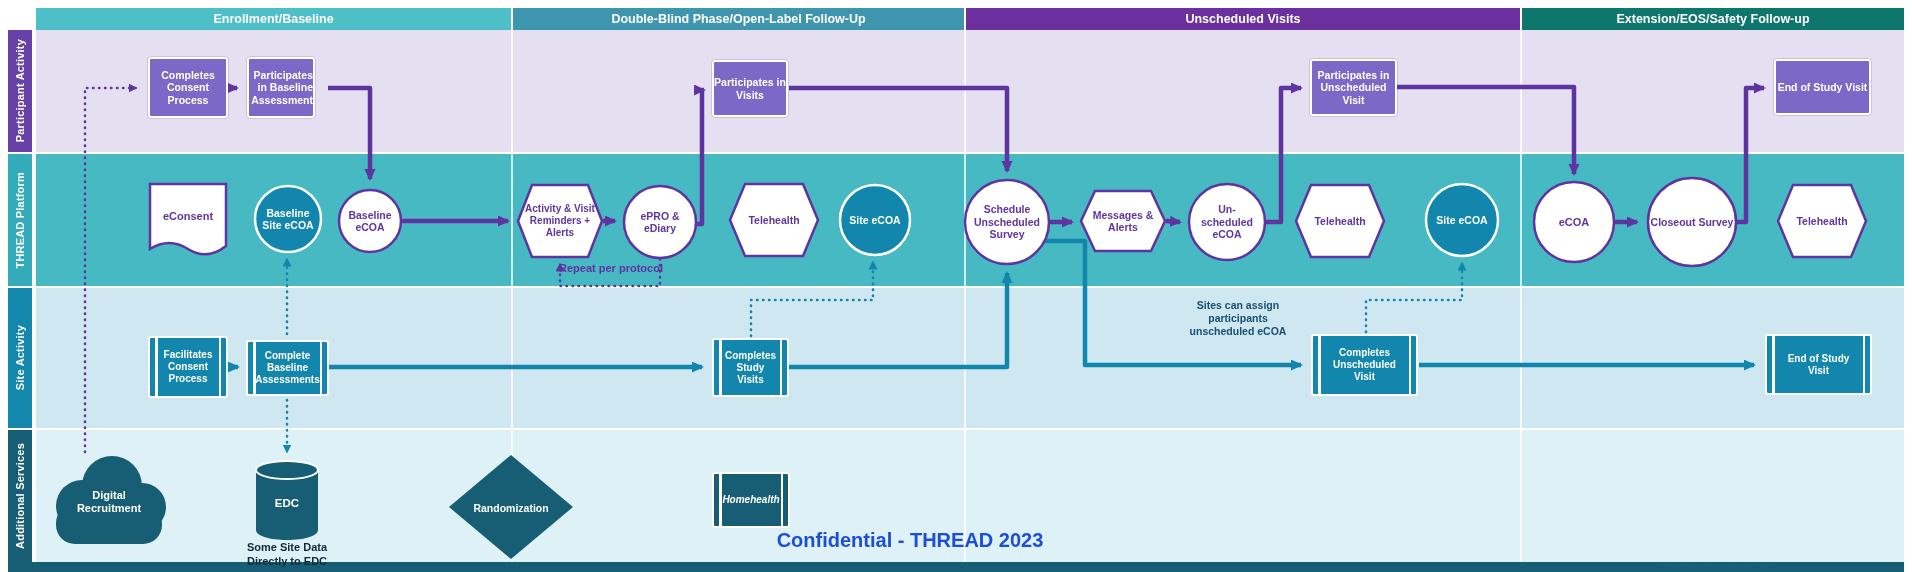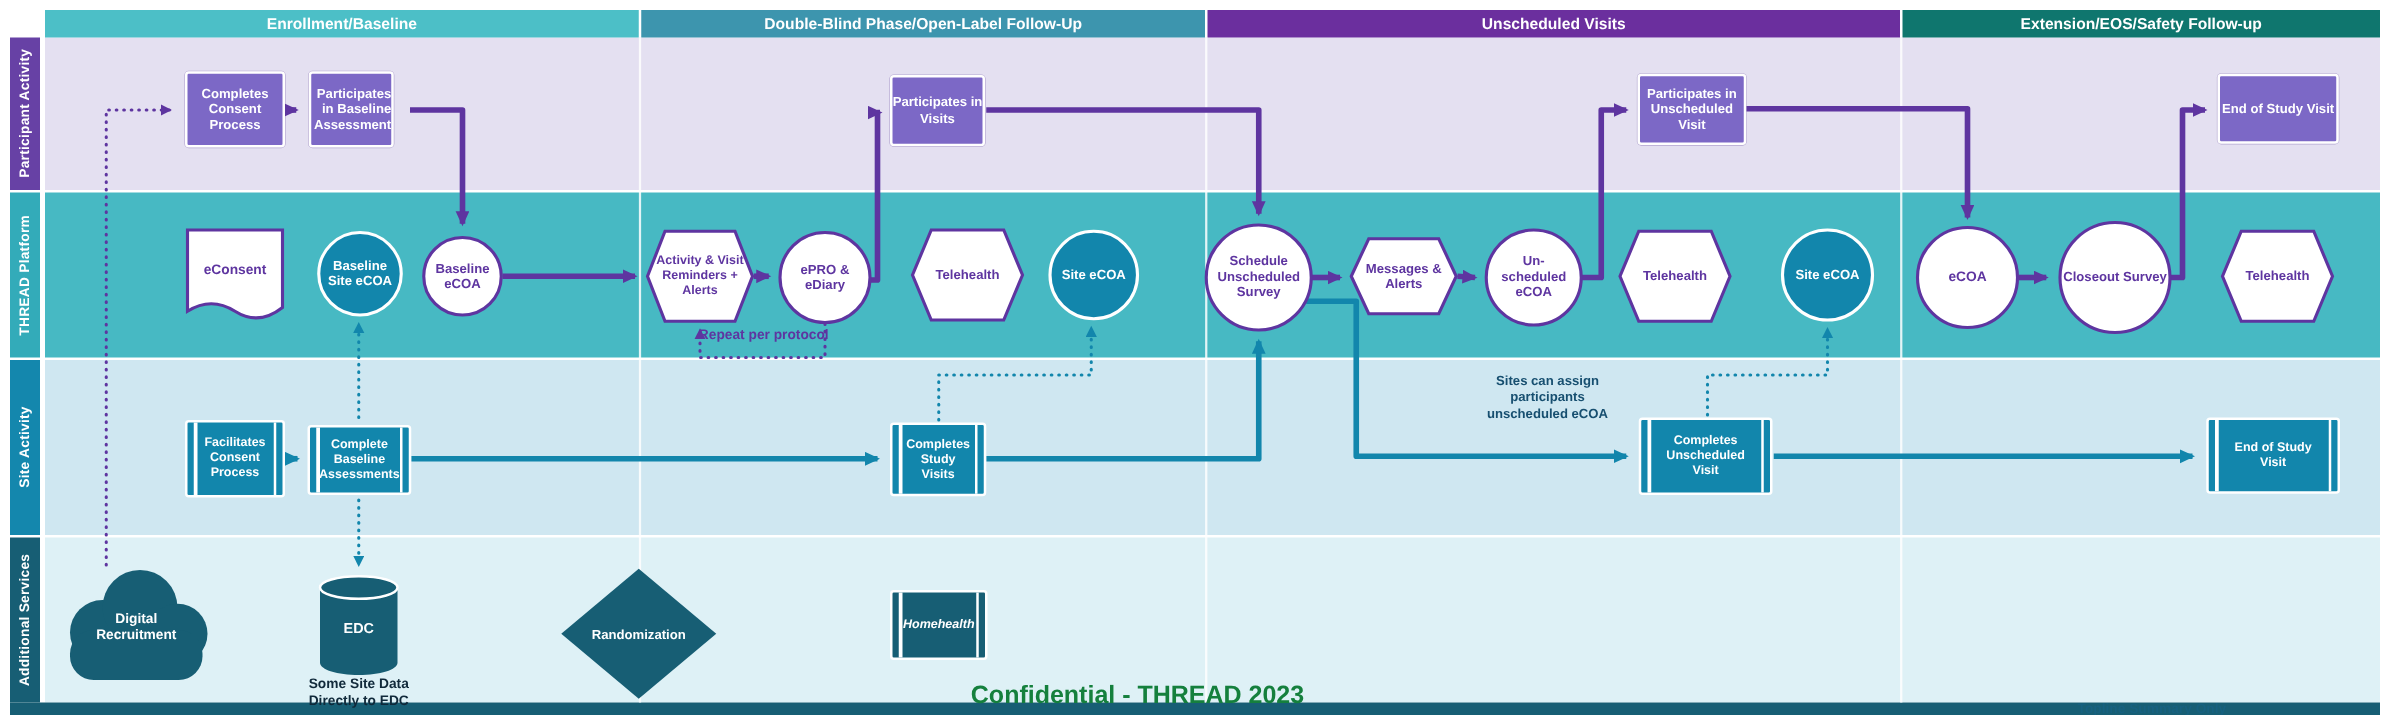--- a/index.html
+++ b/index.html
@@ -186,19 +186,19 @@
   <div class="lbl tpurple" style="left:1193px;top:200px;width:68px;height:44px;">Un-scheduled eCOA</div>
   <div class="lbl tpurple" style="left:1300px;top:212px;width:80px;height:18px;">Telehealth</div>
   <div class="lbl twhite" style="left:1427px;top:211px;width:70px;height:18px;">Site eCOA</div>
   <div class="lbl tpurple" style="left:1534px;top:213px;width:80px;height:18px;font-size:11px;">eCOA</div>
   <div class="lbl tpurple" style="left:1650px;top:208px;width:84px;height:28px;">Closeout Survey</div>
   <div class="lbl tpurple" style="left:1782px;top:212px;width:80px;height:18px;">Telehealth</div>
 
   <div class="note tpurple" style="left:558px;top:262px;width:106px;font-size:11px;color:#5E35A0;">Repeat per protocol</div>
   <div class="note" style="left:1187px;top:299px;width:102px;">Sites can assign participants unscheduled eCOA</div>
   <div class="note" style="left:233px;top:541px;width:108px;font-size:11px;color:#10293A;">Some Site Data Directly to EDC</div>
-  <div class="note" style="left:762px;top:544px;width:296px;font-size:20px;color:#15803d;">Confidential - THREAD 2023</div>
+  <div class="note" style="left:762px;top:528px;width:296px;font-size:20px;color:#1d4ed8;">Confidential - THREAD 2023</div>
   <div class="note" style="left:1662px;top:542px;width:240px;font-size:11px;color:#16607F;text-align:left;line-height:1.2;margin-top:19px;">
     <span style="display:block;">Topline Summary Only</span>
     <span style="display:block;">Based on Preliminary Assessment</span>
   </div>
 
 </div>
 
 </body></html>

